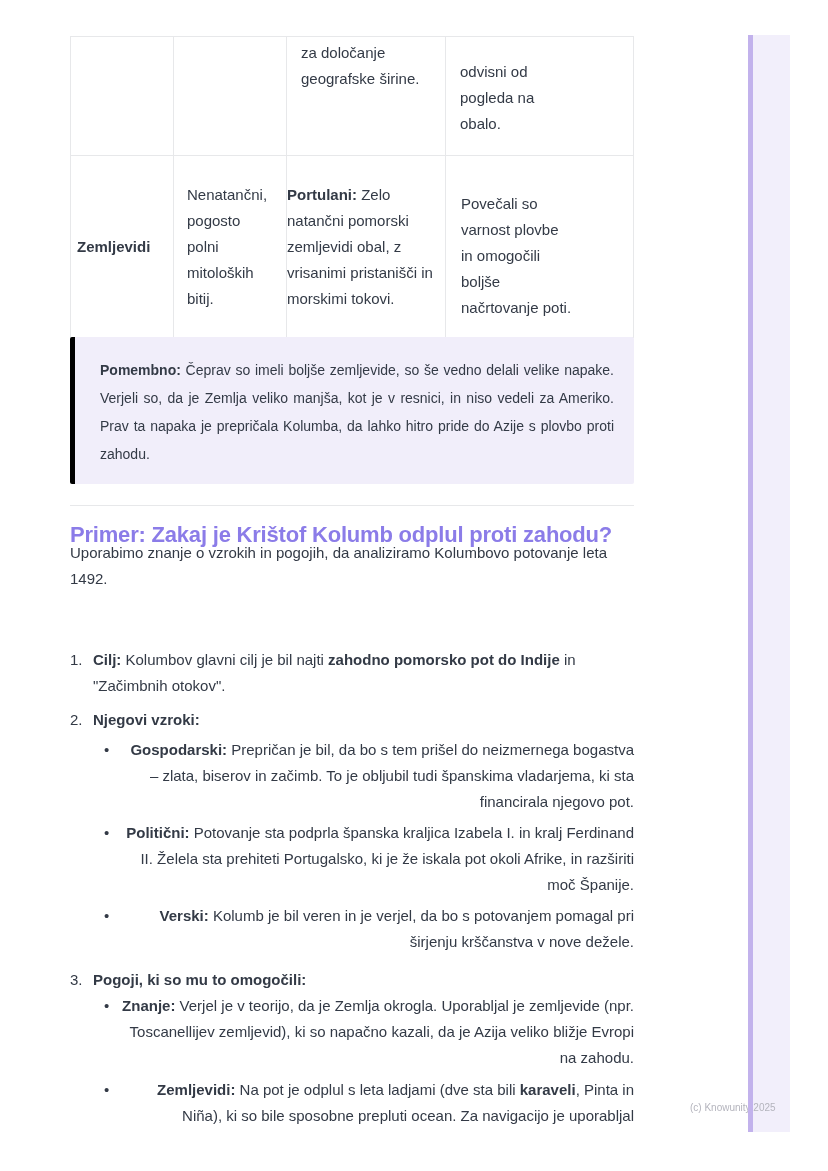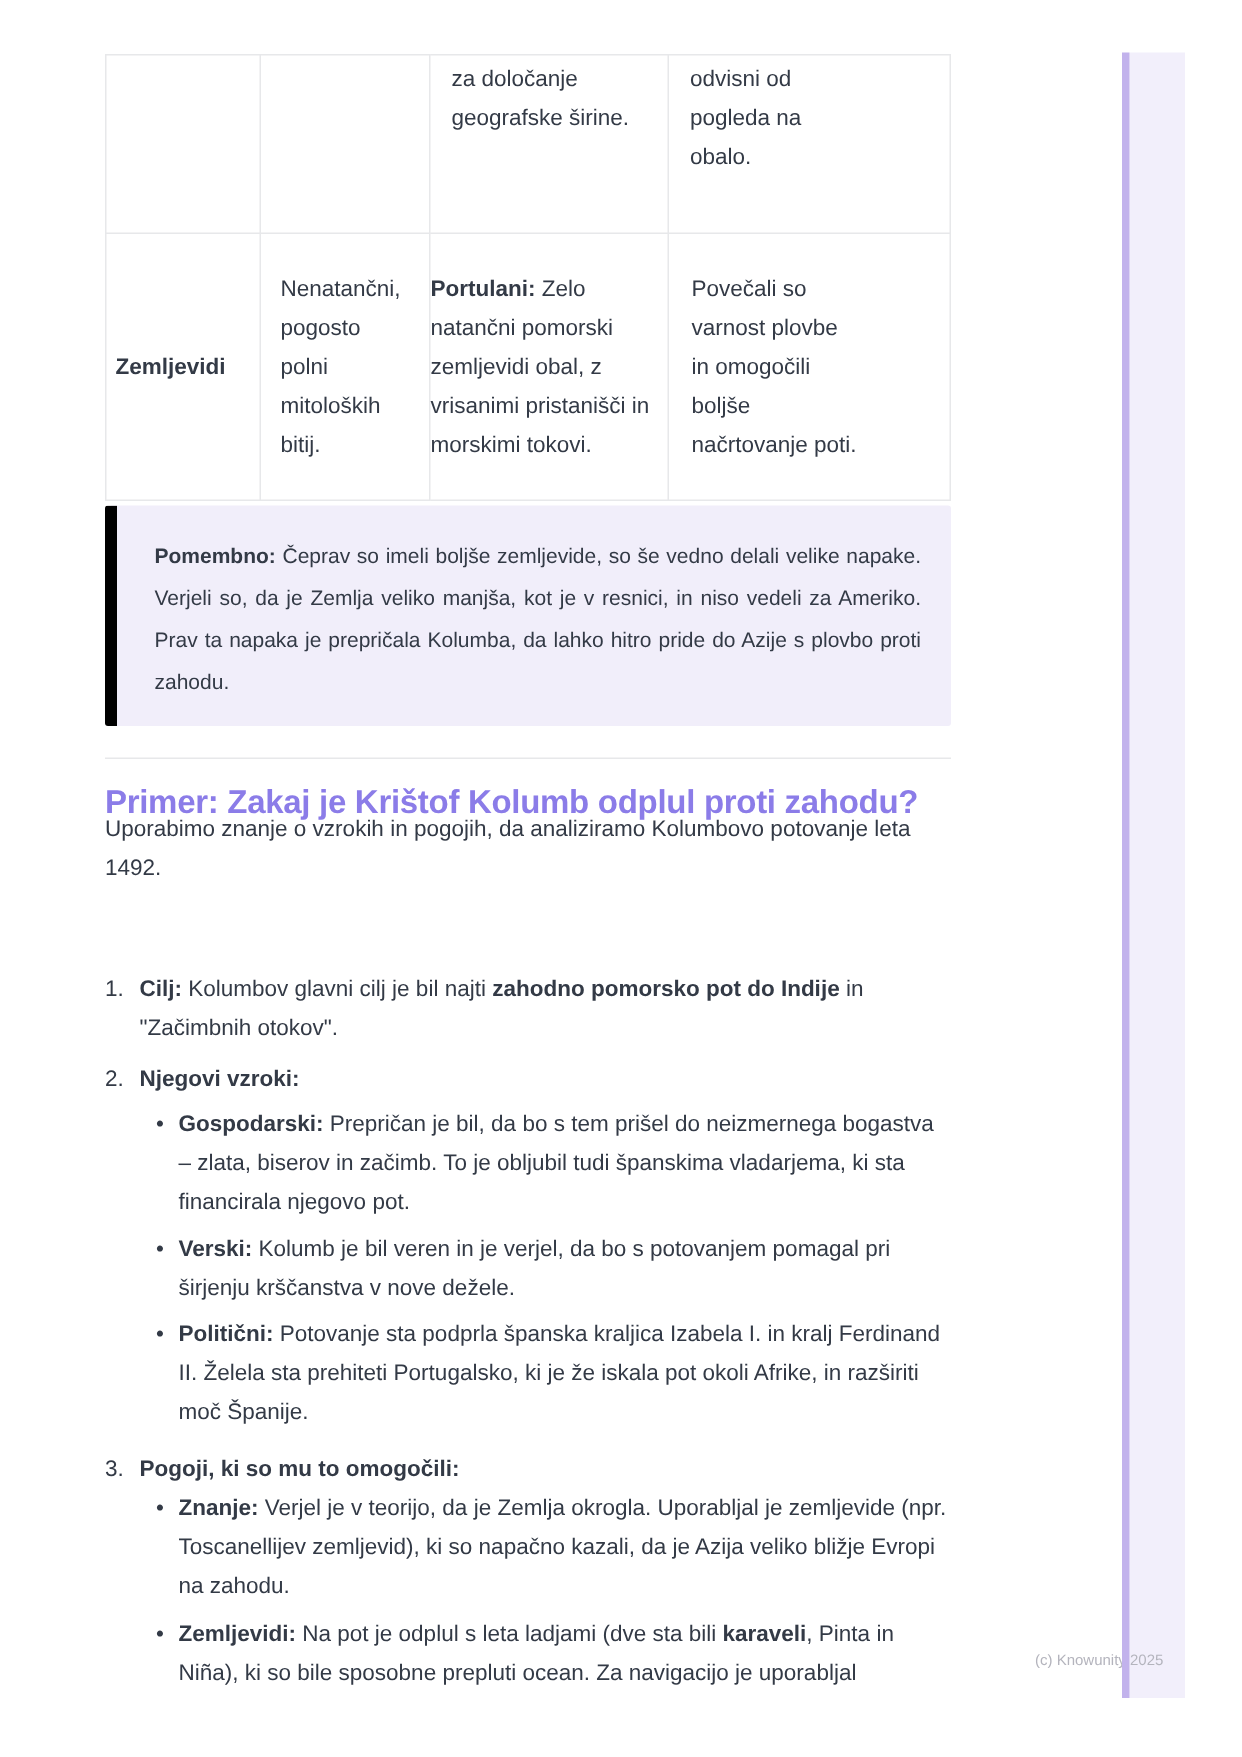--- a/index.html
+++ b/index.html
@@ -25,27 +25,27 @@
     padding:16px 10px;
     vertical-align:middle;
   }
   #doc-table tr.partial { height:119px; }
   #doc-table tr.partial td { vertical-align:top; padding:3px 12px 10px 14px; }
   #doc-table tr.full { height:178px; }
   #doc-table td.c1 { font-weight:bold; padding-left:6px; padding-right:6px; }
   #doc-table td.c2 { padding-left:13px; }
   #doc-table td.c3 { padding-left:0; }
   #doc-table td.c4 { padding-left:15px; }
-  .cell-narrow { max-width:112px; }
+  .cell-narrow { max-width:112px;margin-top:19px; }
 
   
   #callout {
     left:70px; top:337px; width:564px; min-height:141px;
     background:#f1eefa;
-    border-left:8px solid #000000;
+    border-left:5px solid #000000;
     border-radius:2px;
     padding:19px 20px 16px 25px;
     font-size:14px; line-height:28px;
     text-align:justify;
   }
   #callout p { margin:0; }
 
   
   #divider { left:70px; top:505px; width:564px; height:0; border-top:1px solid #e7e8ea; }
   #heading {
@@ -59,21 +59,21 @@
   
   #list { left:70px; top:640px; width:564px; font-size:15px; line-height:26px; }
   .oli { display:flex; }
   .oli .num { width:23px; flex:none; }
   .oli .itext { flex:1; }
   .mt7 { margin-top:7px; } .mt8 { margin-top:8px; } .mt12 { margin-top:12px; }
   .mt4 { margin-top:4px; } .mt5 { margin-top:5px; } .mt6 { margin-top:6px; } .mt0 { margin-top:0; }
   .bul { display:flex; padding-left:34px; }
   .bul .dot { width:15px; flex:none; }
   .bul .dot::before { content:"\2022"; }
-  .bul .btext { flex:1; }
+  .bul .btext { flex:1;text-align:right; }
   strong { font-weight:bold; }
 
   
   #strip-light { left:753px; top:35px; width:37px; height:1097px; background:#f2effb; }
   #strip-dark  { left:748px; top:35px; width:5px;  height:1097px; background:#c2b2ec; }
 
   
   #watermark {
     left:690px; top:1102px;
     font-size:10px; color:#b4b4bd;
@@ -137,26 +137,26 @@
       <span class="itext"><strong>Njegovi vzroki:</strong></span>
     </div>
 
     <div class="bul mt4">
       <span class="dot"></span>
       <span class="btext"><strong>Gospodarski:</strong><span> Prepričan je bil, da bo s tem prišel do neizmernega bogastva – zlata, biserov in začimb. To je obljubil tudi španskima vladarjema, ki sta financirala njegovo pot.</span></span>
     </div>
 
     <div class="bul mt5">
       <span class="dot"></span>
-      <span class="btext"><strong>Verski:</strong><span> Kolumb je bil veren in je verjel, da bo s potovanjem pomagal pri širjenju krščanstva v nove dežele.</span></span>
+      <span class="btext"><strong>Politični:</strong><span> Potovanje sta podprla španska kraljica Izabela I. in kralj Ferdinand II. Želela sta prehiteti Portugalsko, ki je že iskala pot okoli Afrike, in razširiti moč Španije.</span></span>
     </div>
 
     <div class="bul mt5">
       <span class="dot"></span>
-      <span class="btext"><strong>Politični:</strong><span> Potovanje sta podprla španska kraljica Izabela I. in kralj Ferdinand II. Želela sta prehiteti Portugalsko, ki je že iskala pot okoli Afrike, in razširiti moč Španije.</span></span>
+      <span class="btext"><strong>Verski:</strong><span> Kolumb je bil veren in je verjel, da bo s potovanjem pomagal pri širjenju krščanstva v nove dežele.</span></span>
     </div>
 
     <div class="oli mt12">
       <span class="num">3.</span>
       <span class="itext"><strong>Pogoji, ki so mu to omogočili:</strong></span>
     </div>
 
     <div class="bul mt0">
       <span class="dot"></span>
       <span class="btext"><strong>Znanje:</strong><span> Verjel je v teorijo, da je Zemlja okrogla. Uporabljal je zemljevide (npr. Toscanellijev zemljevid), ki so napačno kazali, da je Azija veliko bližje Evropi na zahodu.</span></span>

